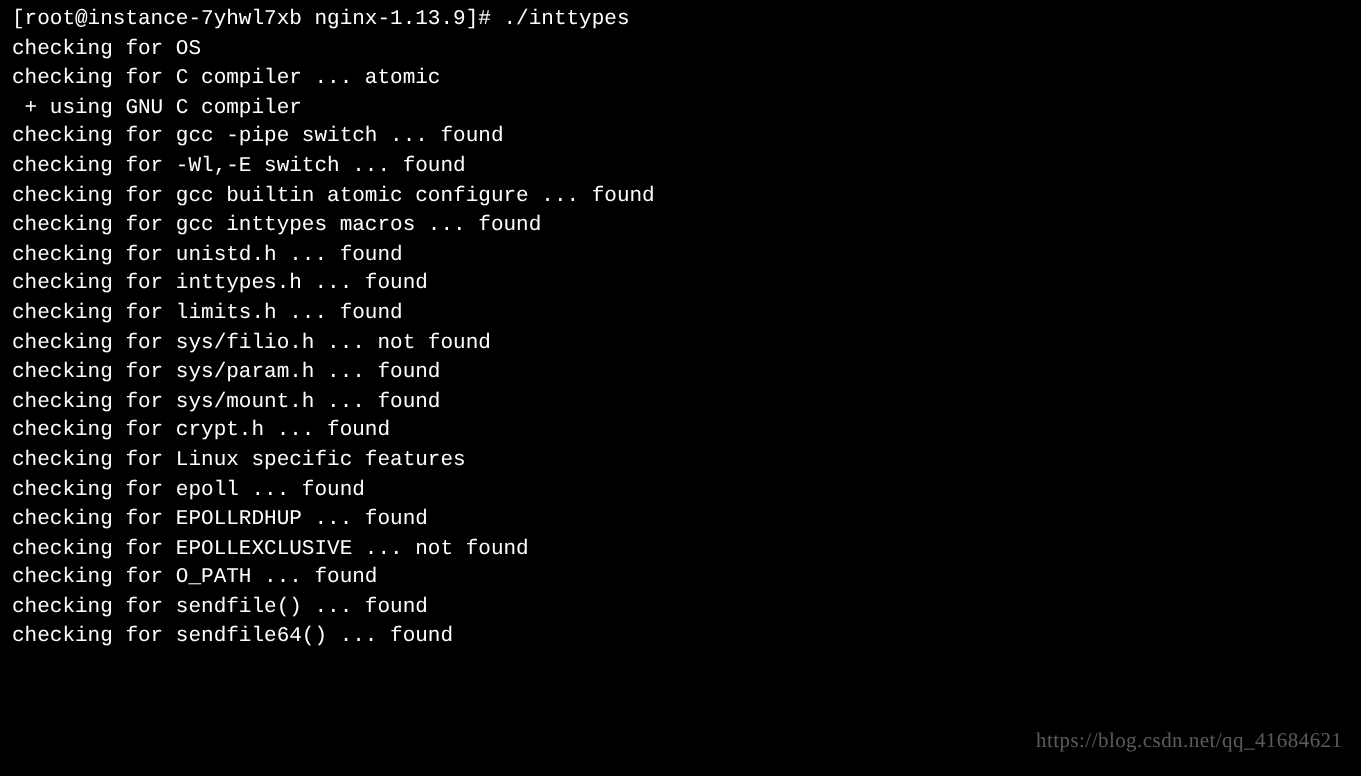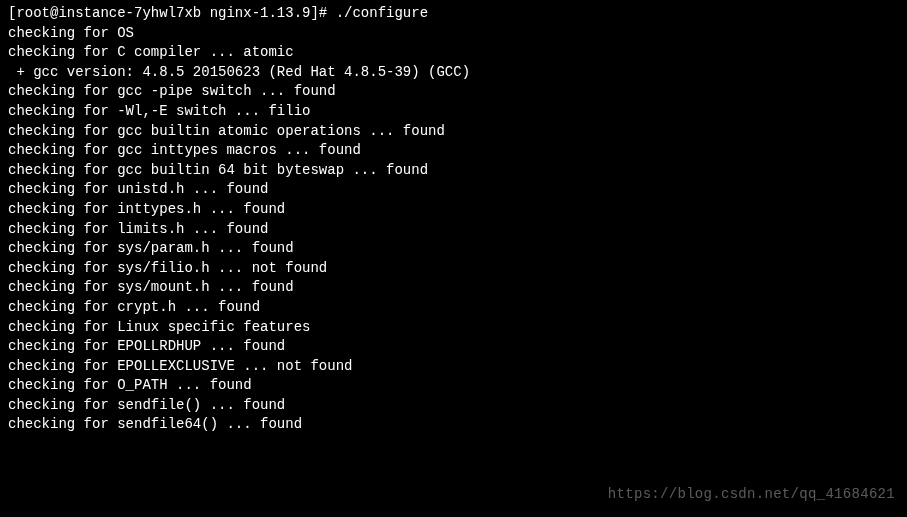--- a/index.html
+++ b/index.html
@@ -21,45 +21,45 @@
     }
     .terminal-line {
       white-space: pre;
       font-family: 'Courier New', Consolas, monospace;
     }
     .watermark {
       position: absolute;
       bottom: 12px;
       right: 12px;
       color: rgba(200, 200, 200, 0.45);
-      font-family: Liberation Mono, monospace;
+      font-family: Liberation Serif, serif;
       font-size: 14px;
       letter-spacing: 0.3px;
     }
   </style>
 </head>
 <body>
 
 <div id="terminal-container">
-    <div class="terminal-line">[root@instance-7yhwl7xb nginx-1.13.9]# ./configure</div>
+    <div class="terminal-line">[root@instance-7yhwl7xb nginx-1.13.9]# ./inttypes</div>
     <div class="terminal-line">checking for OS</div>
     <div class="terminal-line">checking for C compiler ... atomic</div>
-    <div class="terminal-line"> + gcc version: 4.8.5 20150623 (Red Hat 4.8.5-39) (GCC)</div>
+    <div class="terminal-line"> + using GNU C compiler</div>
     <div class="terminal-line">checking for gcc -pipe switch ... found</div>
-    <div class="terminal-line">checking for -Wl,-E switch ... filio</div>
-    <div class="terminal-line">checking for gcc builtin atomic operations ... found</div>
+    <div class="terminal-line">checking for -Wl,-E switch ... found</div>
+    <div class="terminal-line">checking for gcc builtin atomic configure ... found</div>
     <div class="terminal-line">checking for gcc inttypes macros ... found</div>
-    <div class="terminal-line">checking for gcc builtin 64 bit byteswap ... found</div>
     <div class="terminal-line">checking for unistd.h ... found</div>
     <div class="terminal-line">checking for inttypes.h ... found</div>
     <div class="terminal-line">checking for limits.h ... found</div>
+    <div class="terminal-line">checking for sys/filio.h ... not found</div>
     <div class="terminal-line">checking for sys/param.h ... found</div>
-    <div class="terminal-line">checking for sys/filio.h ... not found</div>
     <div class="terminal-line">checking for sys/mount.h ... found</div>
     <div class="terminal-line">checking for crypt.h ... found</div>
     <div class="terminal-line">checking for Linux specific features</div>
+    <div class="terminal-line">checking for epoll ... found</div>
     <div class="terminal-line">checking for EPOLLRDHUP ... found</div>
     <div class="terminal-line">checking for EPOLLEXCLUSIVE ... not found</div>
     <div class="terminal-line">checking for O_PATH ... found</div>
     <div class="terminal-line">checking for sendfile() ... found</div>
     <div class="terminal-line">checking for sendfile64() ... found</div>
   </div>
 <div class="watermark">https://blog.csdn.net/qq_41684621</div>
 
 </body></html>

